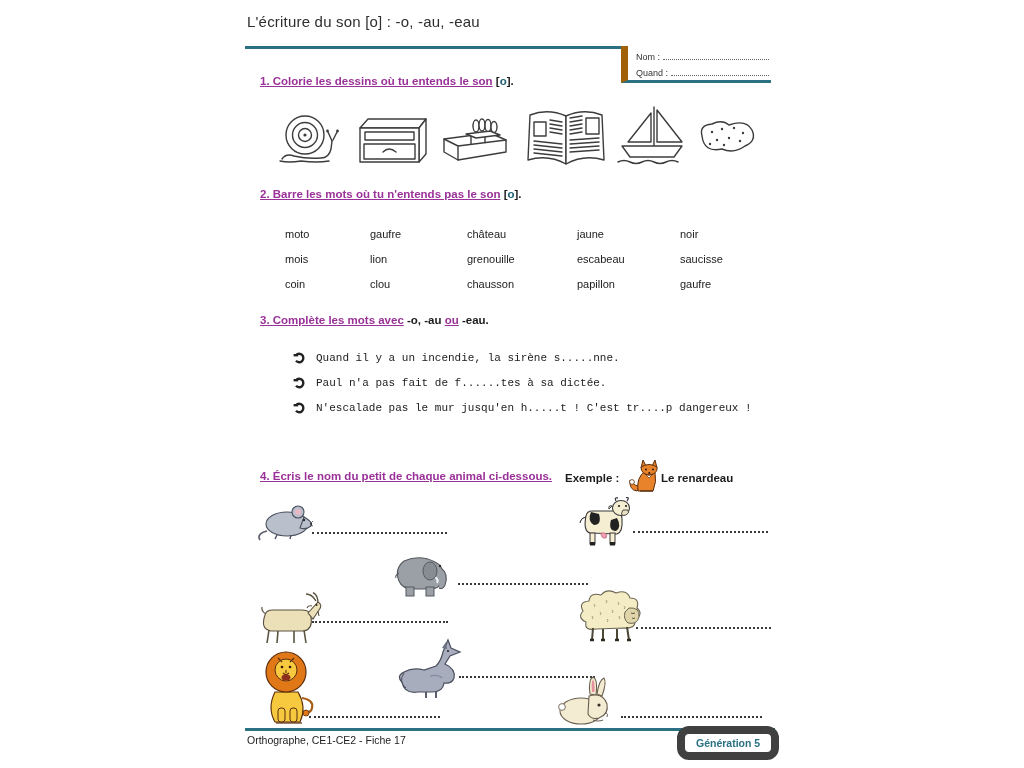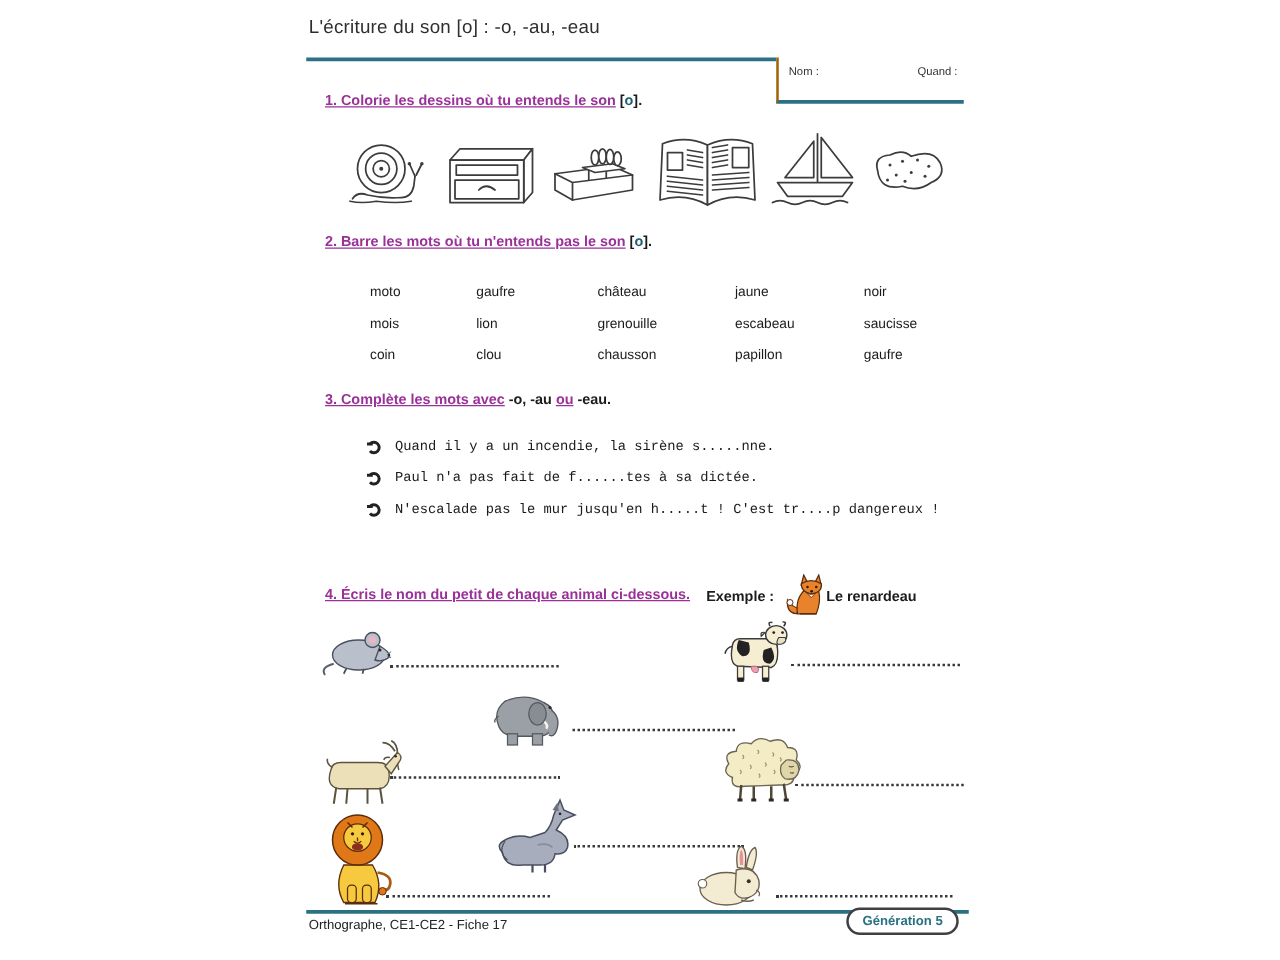--- a/index.html
+++ b/index.html
@@ -9,22 +9,22 @@
     font-family:"Liberation Sans", sans-serif; color:#1b1b1b; overflow:hidden;
   }
   .abs { position:absolute; }
 
   .doc-title { left:247px; top:13px; font-size:15px; color:#2e2e2e; letter-spacing:.2px; }
 
   .rule { background:#2a7183; }
   .rule-top { left:245px; top:46px; width:376px; height:3px; }
   .namebox {
     left:621px; top:46px; width:150px; height:37px;
-    border-left:2px solid #a16207; border-bottom:3px solid #2a7183;
-    padding:3px 2px 2px 8px; display:flex; flex-direction:row; justify-content:space-between;
+    border-left:7px solid #a16207; border-bottom:3px solid #2a7183;
+    padding:3px 2px 2px 8px; display:flex; flex-direction:column; justify-content:space-between;
   }
   .namerow { display:flex; align-items:flex-end; font-size:9px; color:#333; height:13px; }
   .namerow .lbl { margin-right:3px; }
   .leader { flex:1; border-bottom:1px dotted #666; margin-bottom:2px; height:9px; }
 
   .heading { font-size:11.5px; white-space:nowrap; }
   .seg-purple { color:#9a3198; font-weight:bold; text-decoration:underline; }
   .seg-black  { color:#1b1b1b; font-weight:bold; }
   .seg-teal   { color:#1d6273; font-weight:bold; }
 
@@ -35,36 +35,36 @@
 
   .pic svg { display:block; }
   .lineart { stroke:#3c3c3c; stroke-width:1.4; fill:none; stroke-linecap:round; stroke-linejoin:round; }
   .lineart-fill { stroke:#3c3c3c; stroke-width:1.4; fill:#ffffff; stroke-linejoin:round; }
 
   .word-grid {
     left:285px; top:221px; display:grid;
     grid-template-columns:85px 97px 110px 103px 80px; grid-auto-rows:25px;
     font-size:11px; color:#1b1b1b;
   }
-  .word-grid span { align-self:center;margin-left:11px; }
+  .word-grid span { align-self:center; }
 
   .sentences { left:293px; top:345px; width:470px;font-family:Liberation Mono, monospace; }
   .sentence { display:flex; align-items:center; height:25px; font-size:11px; color:#1b1b1b; white-space:nowrap; }
   .bullet { margin-right:11px; flex:0 0 auto; display:flex; }
 
   .exemple-label { left:565px; top:472px; font-size:11.5px; font-weight:bold; }
   .exemple-value { left:661px; top:472px; font-size:11.5px; font-weight:bold; }
 
   .ansline { position:absolute; border-bottom:2px dotted #3a3a3a; height:0; }
 
   .rule-footer { left:245px; top:728px; width:530px; height:3px; }
   .footer-text { left:247px; top:734px; font-size:10.5px; color:#222; }
   .badge {
     left:677px; top:726px; padding:3px 11px; background:#fff;
-    border:2px solid #404040; border-radius:12px;
+    border:8px solid #404040; border-radius:12px;
     color:#2a7183; font-weight:bold; font-size:10.5px; z-index:3;
   }
 </style>
 </head>
 <body>
 
 <div class="page">
 
   <div class="abs doc-title">L'écriture du son [o] : -o, -au, -eau</div>
 

